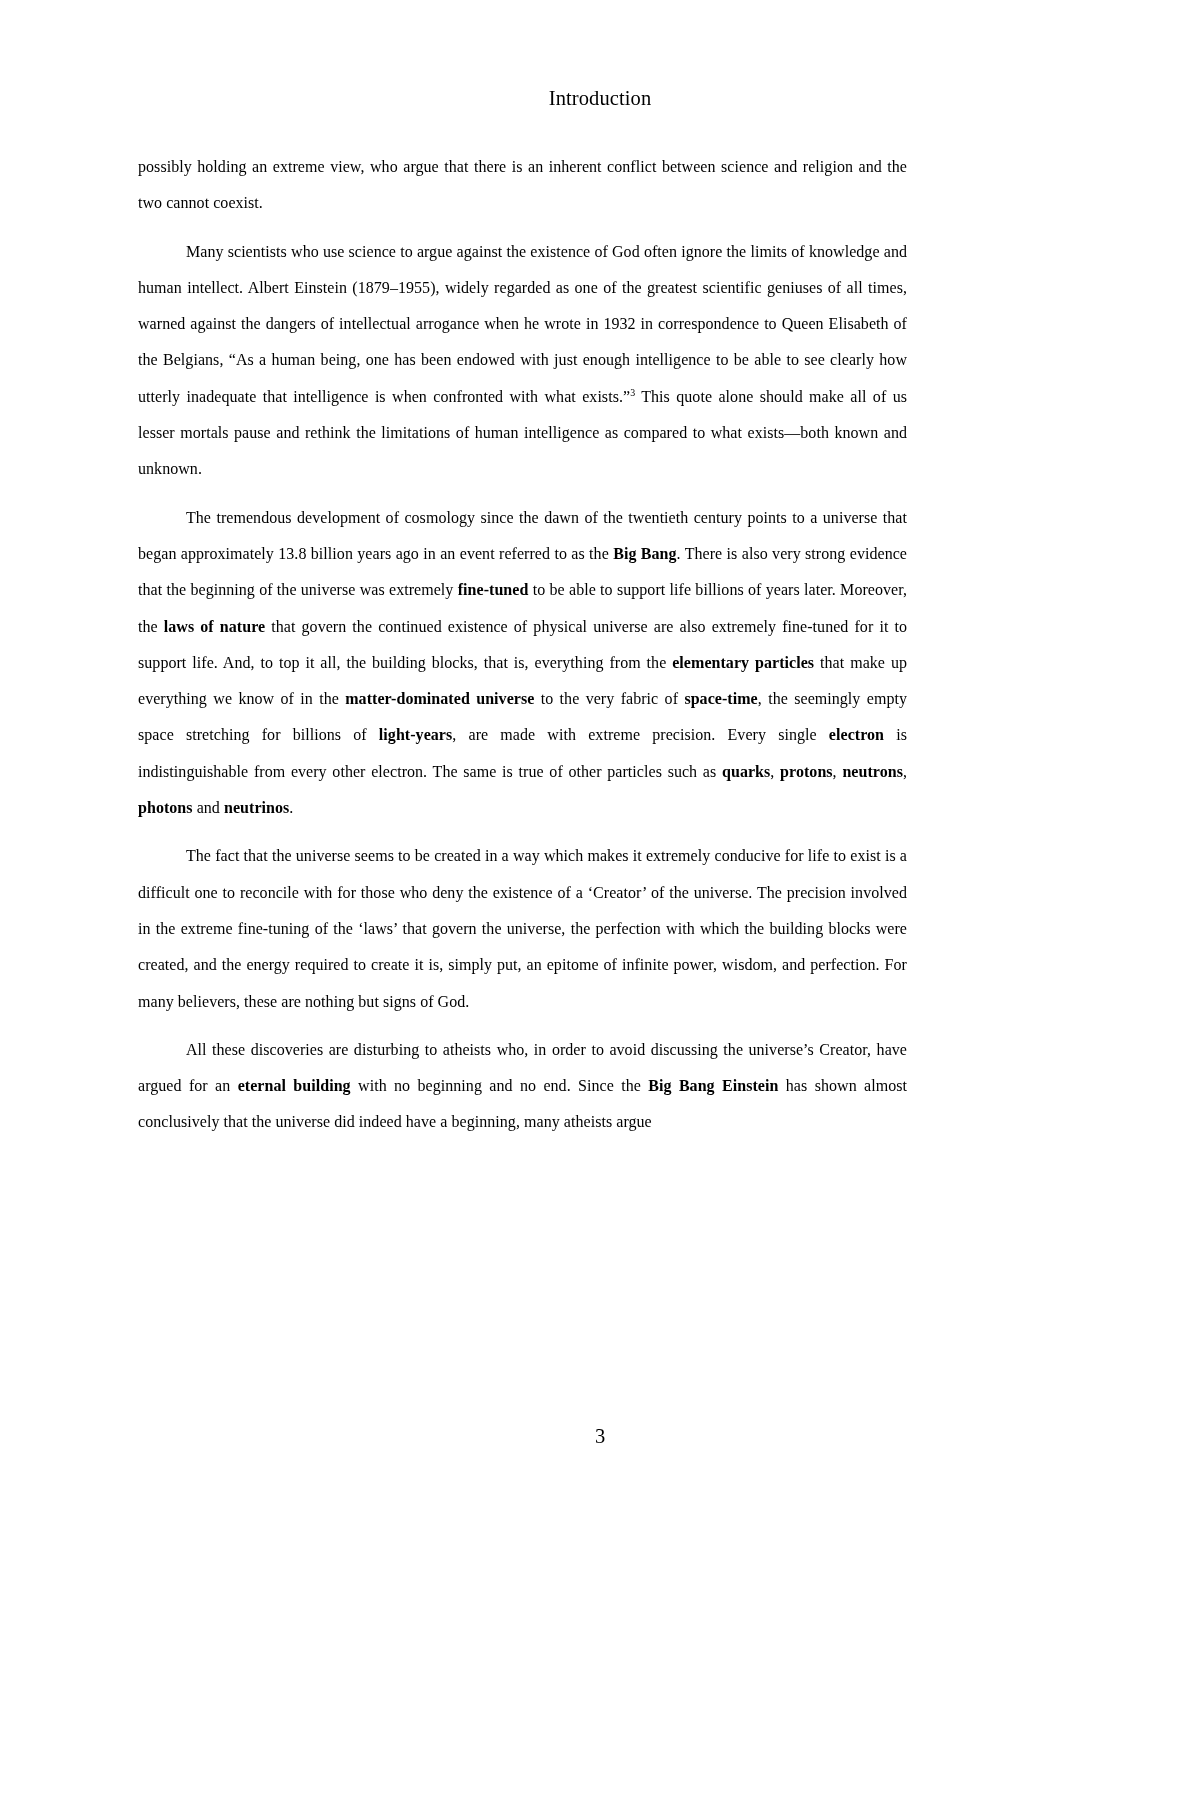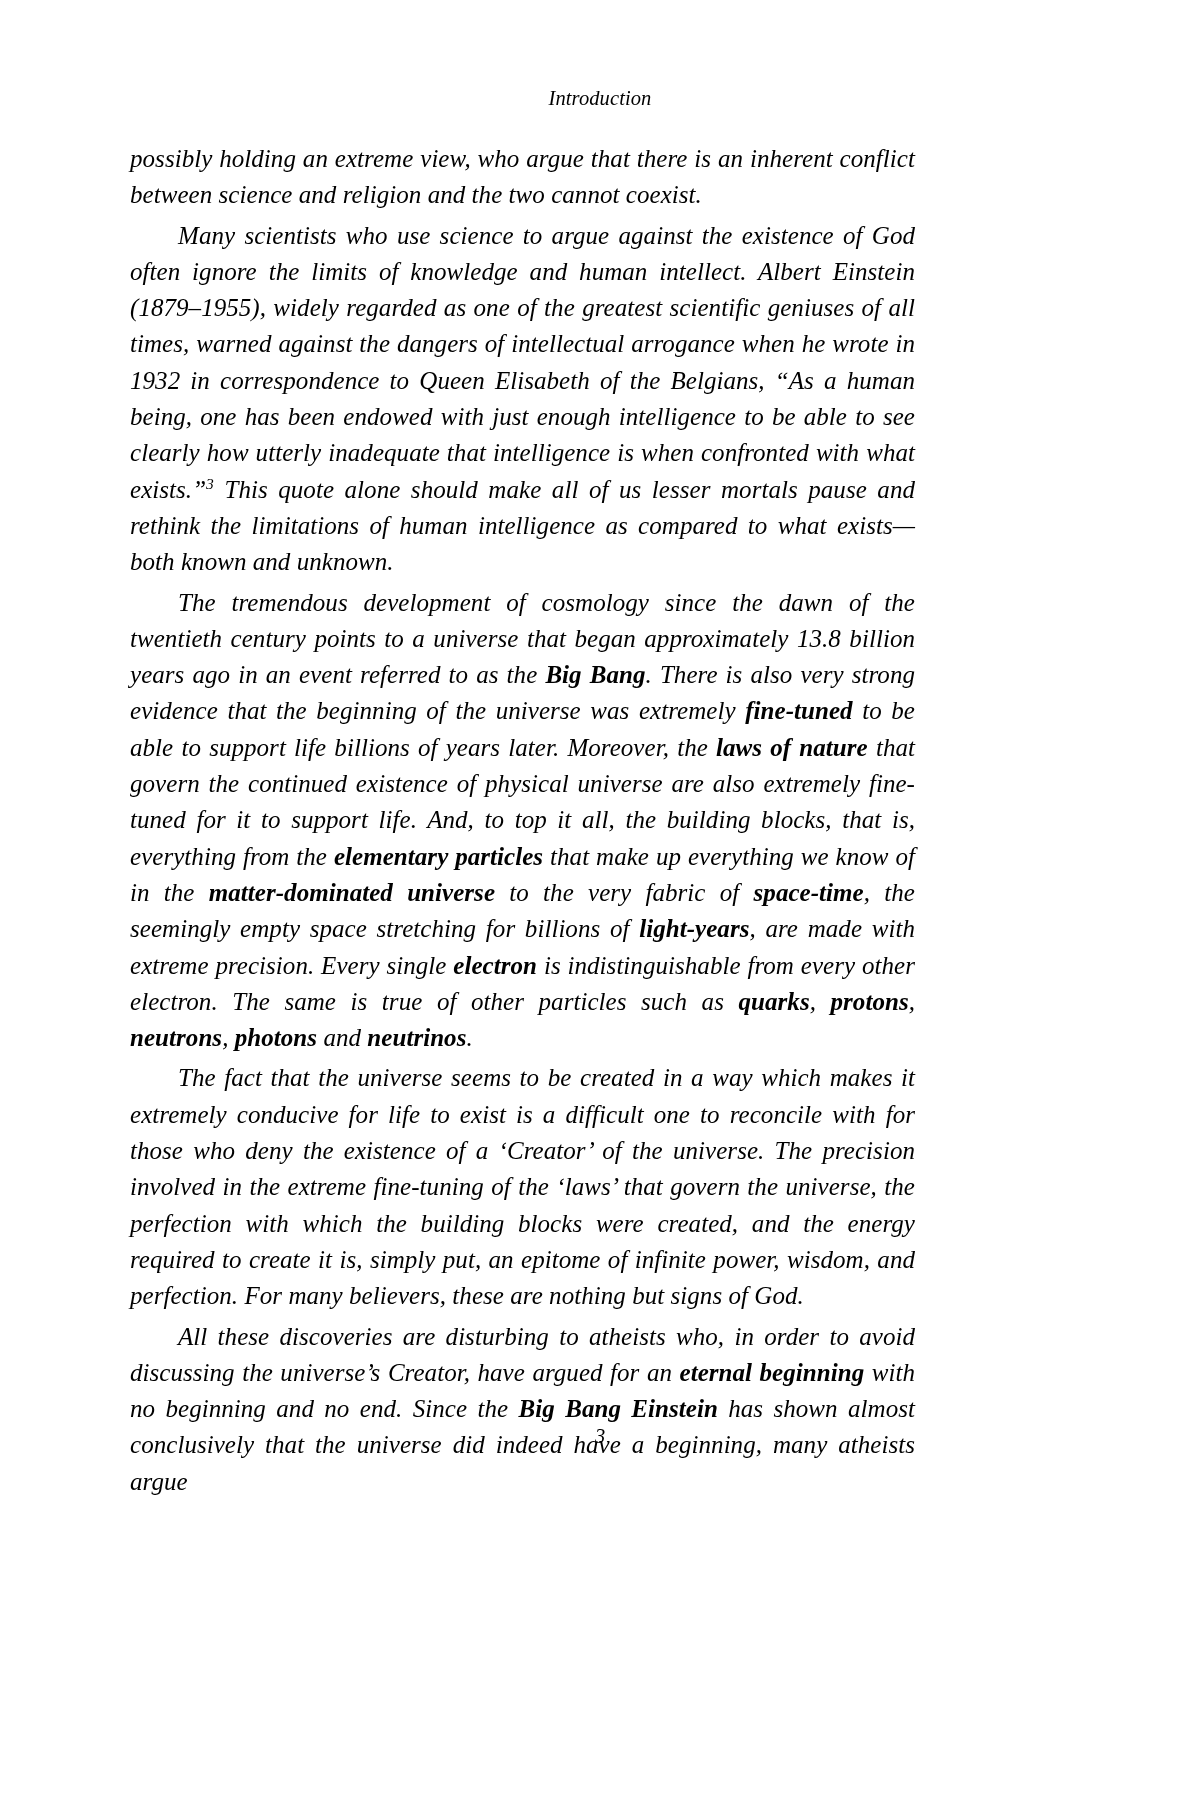--- a/index.html
+++ b/index.html
@@ -13,42 +13,41 @@
     font-family: "Liberation Serif", "DejaVu Serif", serif;
     color: #000000;
     position: relative;
     overflow: hidden;
   }
   .page {
     width: 1200px;
     height: 1276px;
     position: relative;
     box-sizing: border-box;
-    font-style: italic;
   }
   .running-head {
     position: absolute;
     top: 86px;
     left: 0;
     width: 1200px;
     text-align: center;
     font-size: 20.5px;
     line-height: 1.2;
     letter-spacing: 0.1px;
   }
   .text-block {
     position: absolute;
     top: 137px;
     left: 126px;
     width: 793px;
   }
   p.para {
-    margin: 4px;
+    margin: 12px;
     padding: 0;
-    font-size: 25px;
+    font-size: 16px;
     line-height: 36.3px;
     text-align: justify;
     text-justify: inter-word;
     hyphens: none;
     letter-spacing: 0.05px;
   }
   p.para.indent {
     text-indent: 48px;
   }
   p.para b {
@@ -73,18 +72,18 @@
 
 <div class="page">
 
   <div class="running-head">Introduction</div>
 
   <div class="text-block" id="body-text-block">
       <p class="para"><span>possibly holding an extreme view, who argue that there is an inherent conflict between science and religion and the two cannot coexist.</span></p>
       <p class="para indent"><span>Many scientists who use science to argue against the existence of God often ignore the limits of knowledge and human intellect. Albert Einstein (1879–1955), widely regarded as one of the greatest scientific geniuses of all times, warned against the dangers of intellectual arrogance when he wrote in 1932 in correspondence to Queen Elisabeth of the Belgians, “As a human being, one has been endowed with just enough intelligence to be able to see clearly how utterly inadequate that intelligence is when confronted with what exists.”</span><sup class="fn">3</sup><span> This quote alone should make all of us lesser mortals pause and rethink the limitations of human intelligence as compared to what exists—both known and unknown.</span></p>
       <p class="para indent"><span>The tremendous development of cosmology since the dawn of the twentieth century points to a universe that began approximately 13.8 billion years ago in an event referred to as the </span><b>Big Bang</b><span>. There is also very strong evidence that the beginning of the universe was extremely </span><b>fine-tuned</b><span> to be able to support life billions of years later. Moreover, the </span><b>laws of nature</b><span> that govern the continued existence of physical universe are also extremely fine-tuned for it to support life. And, to top it all, the building blocks, that is, everything from the </span><b>elementary particles</b><span> that make up everything we know of in the </span><b>matter-dominated universe</b><span> to the very fabric of </span><b>space-time</b><span>, the seemingly empty space stretching for billions of </span><b>light-years</b><span>, are made with extreme precision. Every single </span><b>electron</b><span> is indistinguishable from every other electron. The same is true of other particles such as </span><b>quarks</b><span>, </span><b>protons</b><span>, </span><b>neutrons</b><span>, </span><b>photons</b><span> and </span><b>neutrinos</b><span>.</span></p>
       <p class="para indent"><span>The fact that the universe seems to be created in a way which makes it extremely conducive for life to exist is a difficult one to reconcile with for those who deny the existence of a ‘Creator’ of the universe. The precision involved in the extreme fine-tuning of the ‘laws’ that govern the universe, the perfection with which the building blocks were created, and the energy required to create it is, simply put, an epitome of infinite power, wisdom, and perfection. For many believers, these are nothing but signs of God.</span></p>
-      <p class="para indent"><span>All these discoveries are disturbing to atheists who, in order to avoid discussing the universe’s Creator, have argued for an </span><b>eternal beginning</b><span> with no beginning and no end. Since the </span><b>Big Bang Einstein</b><span> has shown almost conclusively that the universe did indeed have a beginning, many atheists argue</span></p>
+      <p class="para indent"><span>All these discoveries are disturbing to atheists who, in order to avoid discussing the universe’s Creator, have argued for an </span><b>eternal building</b><span> with no beginning and no end. Since the </span><b>Big Bang Einstein</b><span> has shown almost conclusively that the universe did indeed have a beginning, many atheists argue</span></p>
     </div>
 
   <div class="folio">3</div>
 
 </div>
 
 </body></html>

